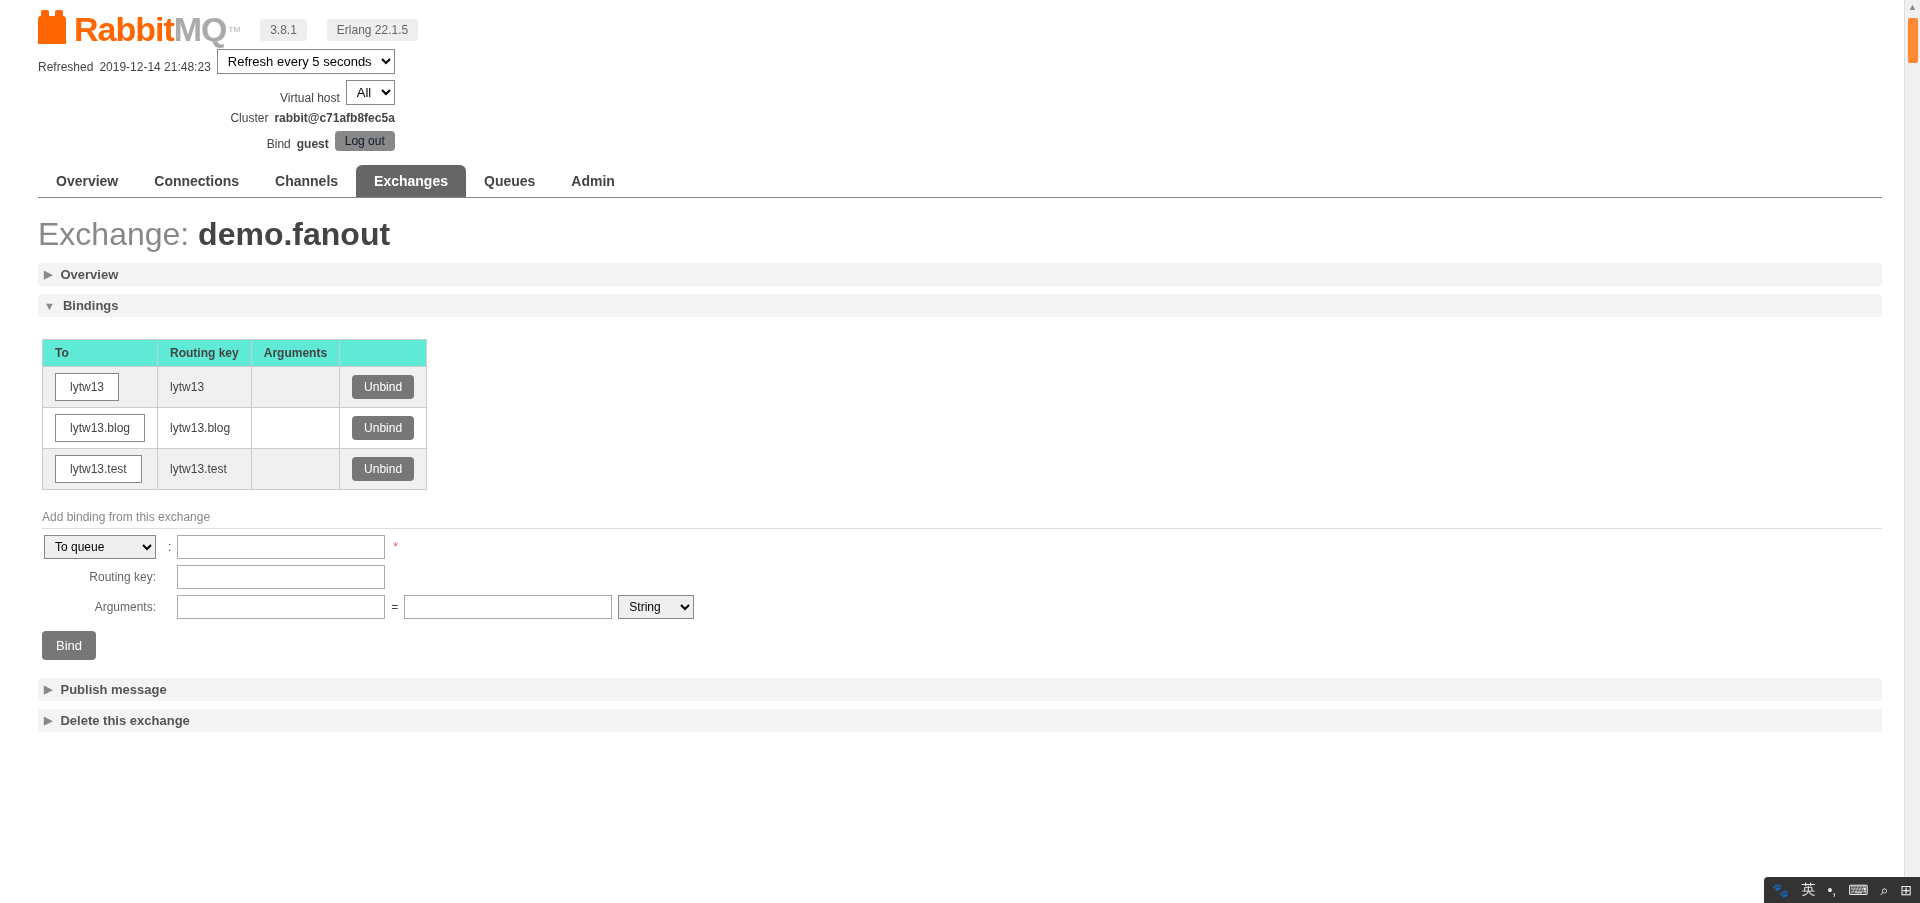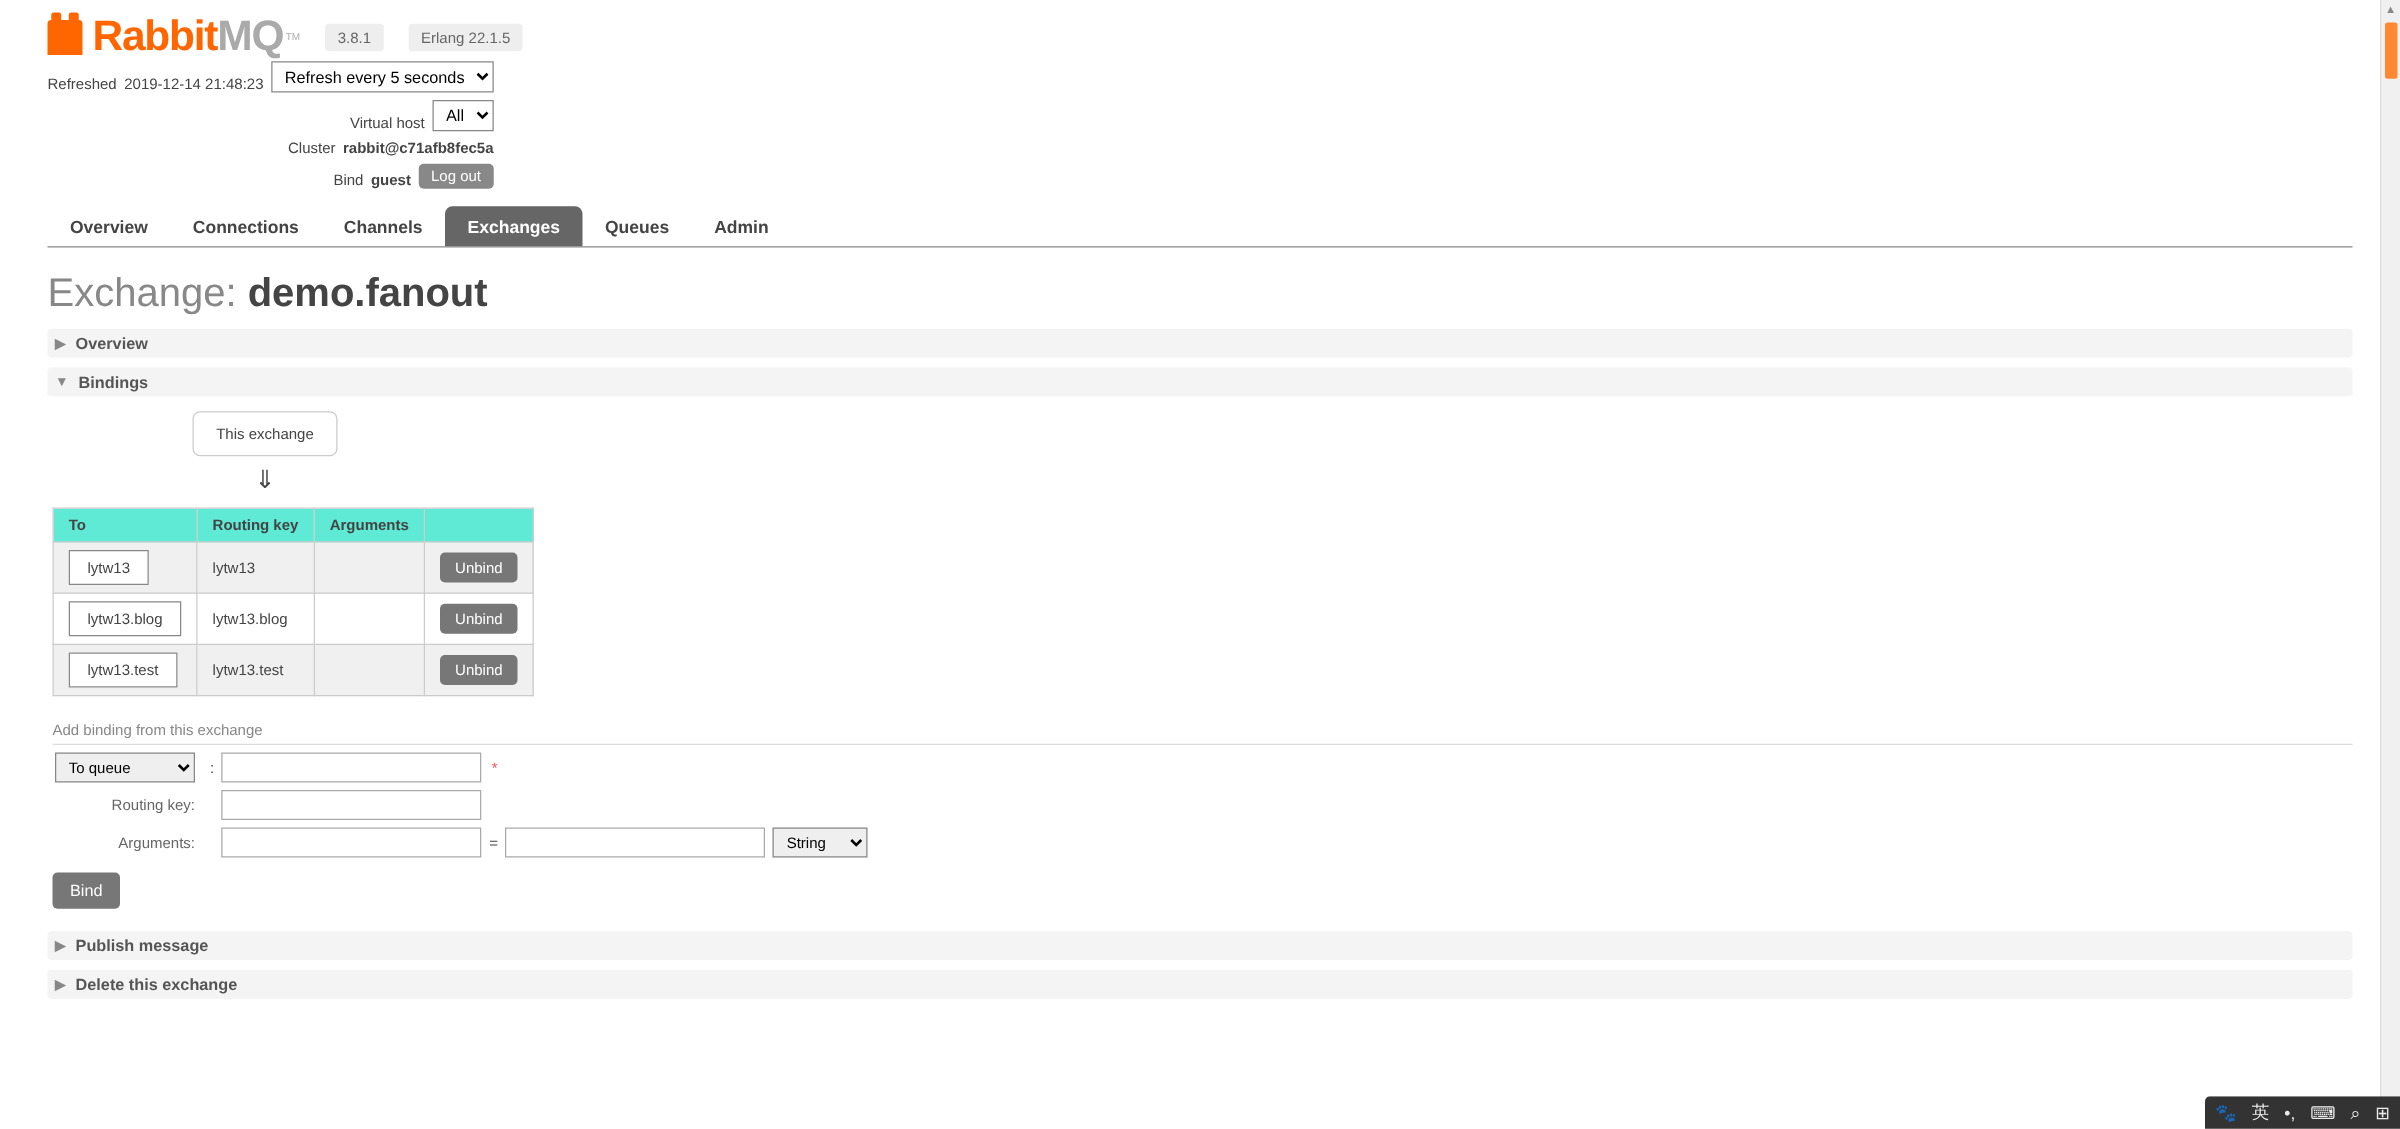--- a/index.html
+++ b/index.html
@@ -13,21 +13,21 @@
 .logo-icon::before { left: 3px; }
 .logo-icon::after { right: 3px; }
 .logo-text { font-size: 34px; font-weight: bold; color: #ff6600; letter-spacing: -1px; }
 .logo-text-grey { color: #aaa; }
 .logo-tm { font-size: 8px; color: #aaa; vertical-align: super; margin-left: 2px; }
 .version-badge { background: #eee; border-radius: 3px; padding: 4px 10px; font-size: 12px; color: #666; margin-left: 10px; }
 .header-right { text-align: right; }
 .hr-line { margin-bottom: 6px; display: flex; justify-content: flex-end; align-items: flex-end; gap: 6px; }
 .refresh-select, .vhost-select { border: 1px solid #888; background: #fff; padding: 3px 6px; font-size: 13px; min-width: 170px; }
 .vhost-select { min-width: 40px; }
-.logout-btn { background: #888; color: #ffffff; border: none; border-radius: 4px; padding: 3px 10px; font-size: 12px; cursor: pointer; }
+.logout-btn { background: #888; color: #0f172a; border: none; border-radius: 4px; padding: 3px 10px; font-size: 12px; cursor: pointer; }
 .nav { border-bottom: 1px solid #888; margin-top: 8px; }
 .nav ul { list-style: none; padding: 0; margin: 0; display: flex; }
 .nav li { }
 .nav a { display: block; padding: 8px 18px; font-size: 14px; font-weight: bold; color: #444; text-decoration: none; }
 .nav a.active { background: #666; color: #fff; border-radius: 6px 6px 0 0; }
 h1 { font-size: 32px; font-weight: normal; color: #888; margin: 18px 0 10px 0; }
 h1 b { color: #444; font-weight: bold; }
 .section { margin-bottom: 8px; }
 .section-header { background: #f4f4f4; border-radius: 3px; padding: 4px 6px; display: flex; align-items: center; cursor: pointer; font-weight: bold; font-size: 13px; color: #555; }
 .section-header .tri { margin-right: 8px; color: #888; font-size: 11px; }
@@ -144,24 +144,20 @@
       <span>Overview</span>
     </div>
   </div>
 
   <div class="section">
     <div class="section-header expanded">
       <span class="tri"></span>
       <span>Bindings</span>
     </div>
     <div class="section-body">
-      <div class="exchange-diagram">
-        <div class="this-exchange-box">This exchange</div>
-        <div class="arrow-down">⇓</div>
-      </div>
 
       <table class="bindings-table">
         <thead>
           <tr>
             <th>To</th>
             <th>Routing key</th>
             <th>Arguments</th>
             <th></th>
           </tr>
         </thead>

